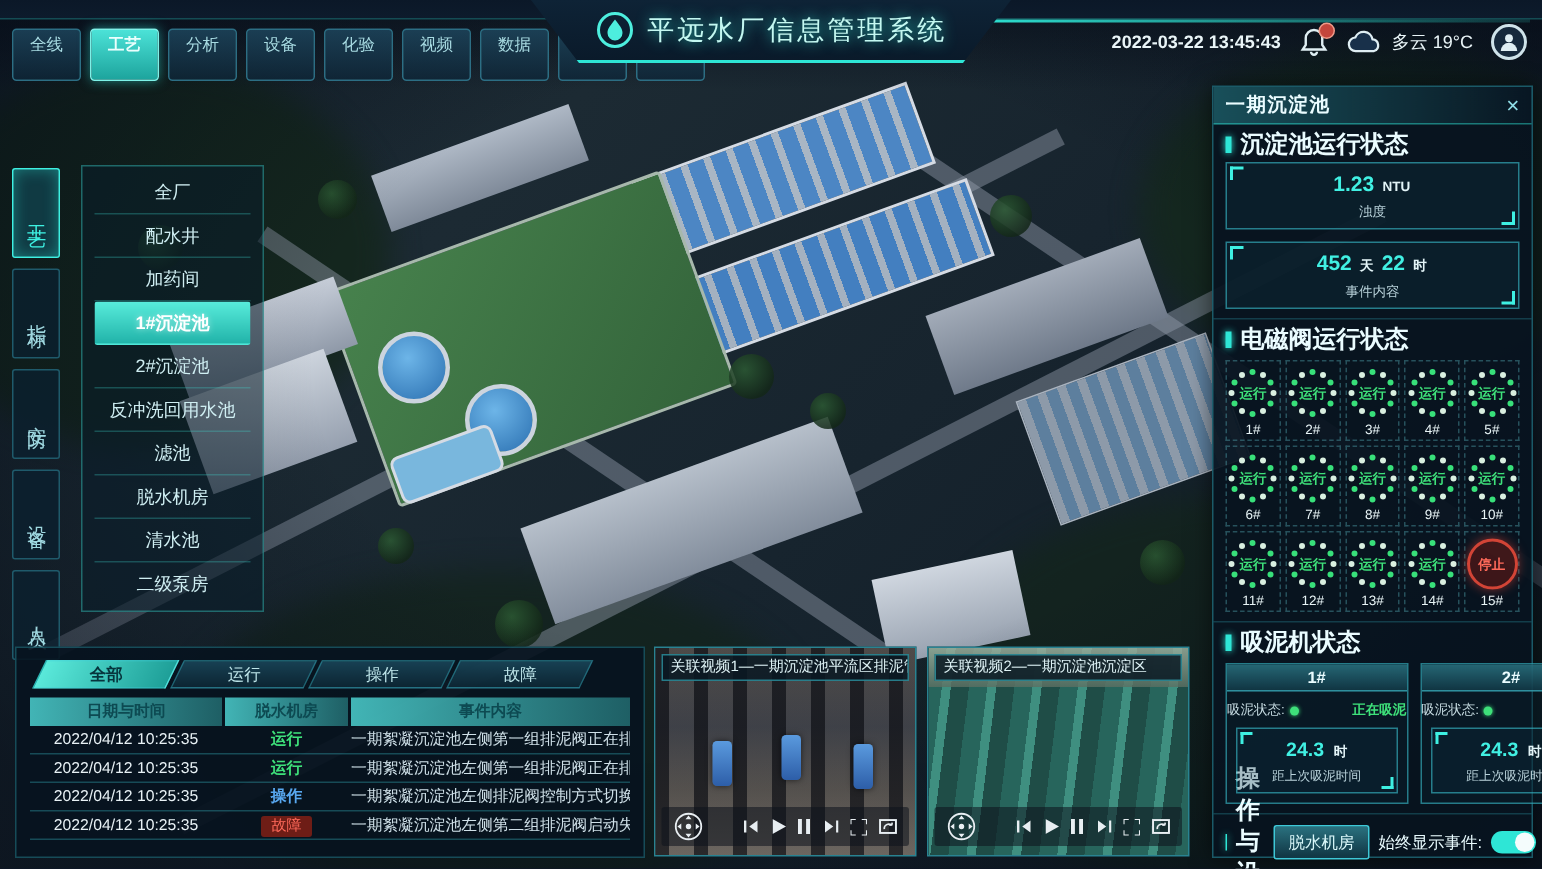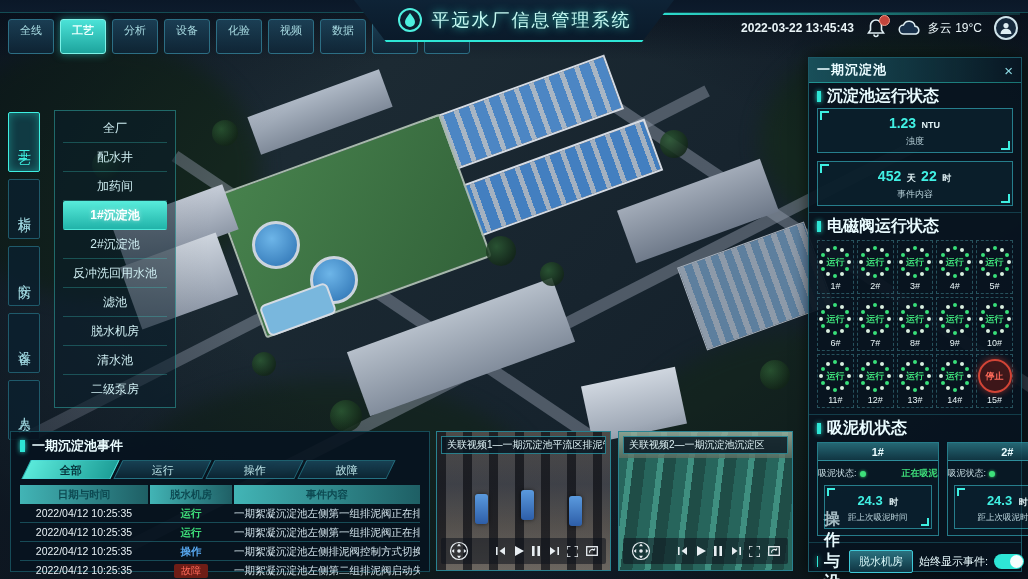--- a/index.html
+++ b/index.html
@@ -414,21 +414,20 @@
 
   <div class="sec ops">
     <div class="sec-h">操作与设置</div>
     <button class="ops-btn">脱水机房</button>
     <span class="ops-label">始终显示事件:</span>
     <span class="toggle"></span>
   </div>
 </div>
 
 <div class="events">
-  <div class="ev-title">一期沉淀池事件</div>
   <div class="ev-tabs">
     <div class="ev-tab active"><span>全部</span></div>
     <div class="ev-tab"><span>运行</span></div>
     <div class="ev-tab"><span>操作</span></div>
     <div class="ev-tab"><span>故障</span></div>
   </div>
   <div class="ev-thead">
     <div class="c-time">日期与时间</div>
     <div class="c-type">脱水机房</div>
     <div class="c-content">事件内容</div>

